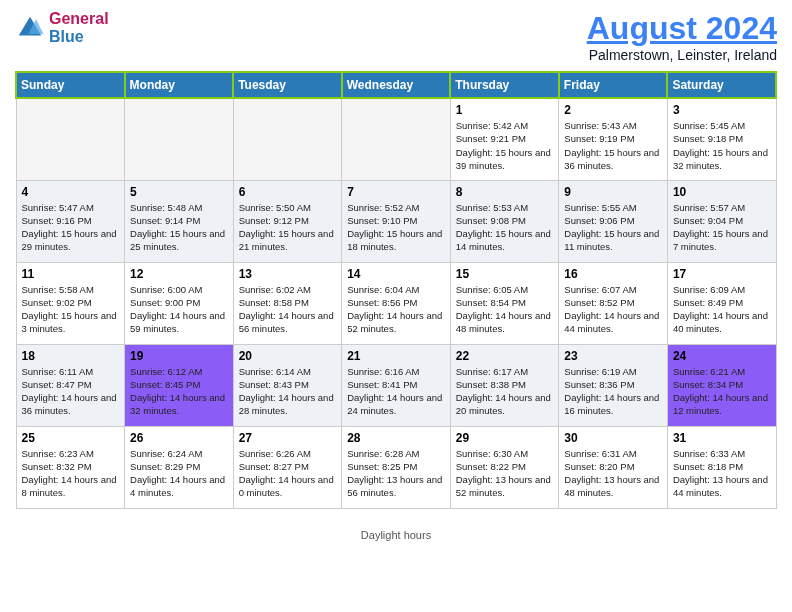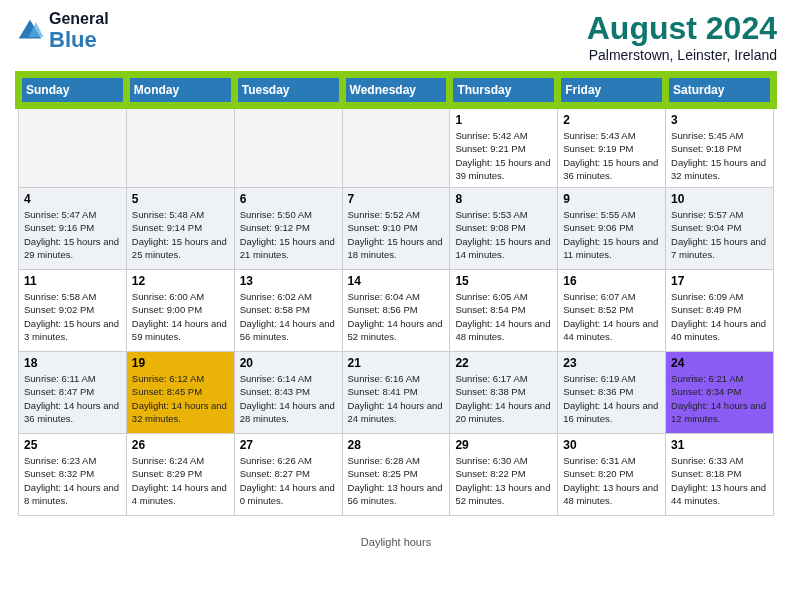--- a/index.html
+++ b/index.html
@@ -27,56 +27,57 @@
       gap: 4px;
     }
     .logo-text {
       display: flex;
       flex-direction: column;
       line-height: 1.1;
     }
     .logo-general {
       font-size: 16px;
       font-weight: bold;
-      color: #0f172a;
+      color: #be185d;
     }
     .logo-blue {
-      font-size: 22px;
+      font-size: 16px;
       font-weight: bold;
       color: #2a7ab8;
     }
     .logo-icon {
       width: 30px;
       height: 30px;
     }
     .title-block {
       text-align: right;
     }
     .month-year {
       font-size: 32px;
       font-weight: bold;
-      color: #0f766e;
+      color: #3b82f6;
+      text-decoration: underline;
     }
     .location {
       font-size: 14px;
       color: #0f172a;
     }
     table {
       width: 100%;
       border-collapse: collapse;
       table-layout: fixed;
     }
     th {
       background-color: #2a7ab8;
       color: #fff;
       font-size: 12px;
       font-weight: bold;
       padding: 5px 4px;
       text-align: left;
-      border: 7px solid #84cc16;
+      border: 2px solid #84cc16;
     }
     td {
       border: 1px solid #ccc;
       vertical-align: top;
       padding: 4px 5px;
       font-size: 10px;
       height: 82px;
       background: #fff;
     }
     td.empty {
@@ -216,21 +217,21 @@
           <td>
         <span class="day-num">17</span>
         <span class="day-info">Sunrise: 6:09 AM<br>Sunset: 8:49 PM<br>Daylight: 14 hours and 40 minutes.</span>
       </td>
         </tr>
         <tr>
           <td style="background: rgb(238, 242, 247);">
         <span class="day-num">18</span>
         <span class="day-info">Sunrise: 6:11 AM<br>Sunset: 8:47 PM<br>Daylight: 14 hours and 36 minutes.</span>
       </td>
-          <td style="background: #eab308; margin-top: 32px;">
+          <td style="background: #8b5cf6; margin-top: 32px;">
         <span class="day-num">19</span>
         <span class="day-info">Sunrise: 6:12 AM<br>Sunset: 8:45 PM<br>Daylight: 14 hours and 32 minutes.</span>
       </td>
           <td style="background: rgb(238, 242, 247);">
         <span class="day-num">20</span>
         <span class="day-info">Sunrise: 6:14 AM<br>Sunset: 8:43 PM<br>Daylight: 14 hours and 28 minutes.</span>
       </td>
           <td style="background: rgb(238, 242, 247);">
         <span class="day-num">21</span>
         <span class="day-info">Sunrise: 6:16 AM<br>Sunset: 8:41 PM<br>Daylight: 14 hours and 24 minutes.</span>

